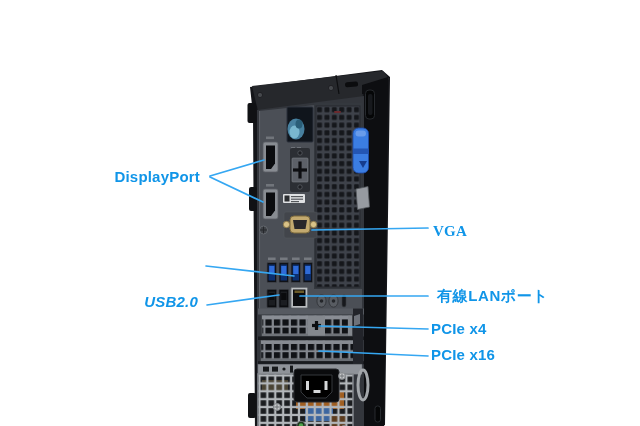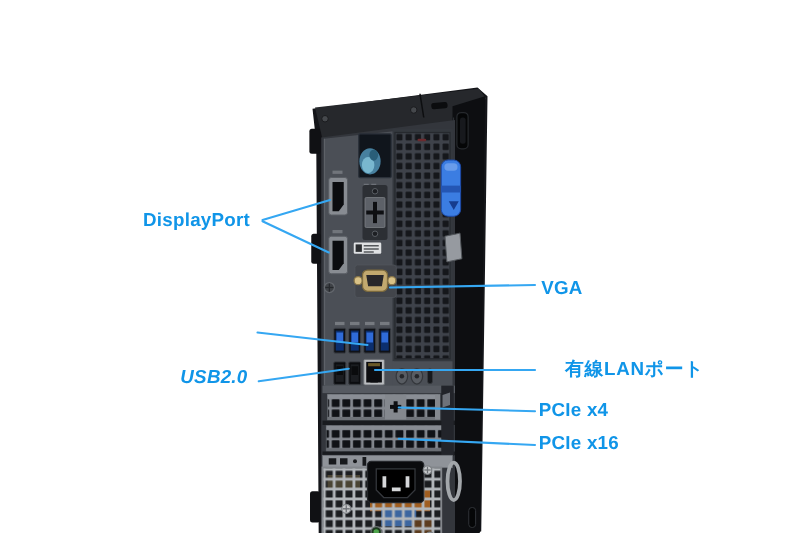--- a/index.html
+++ b/index.html
@@ -9,22 +9,22 @@
   html,body{margin:0;padding:0;background:#fff;}
   .stage{position:relative;width:640px;height:426px;background:#fff;overflow:hidden;
          font-family:"Liberation Sans",sans-serif;margin-top:44px;}
   .scene{position:absolute;left:0;top:0;}
   .lbl{position:absolute;font:700 15px "Liberation Sans",sans-serif;color:var(--label);
        white-space:nowrap;letter-spacing:.2px;line-height:16px;}
   .lbl.right-align{text-align:right;}
   #lbl-displayport{left:78px;top:125px;width:122px;}
   #lbl-usb32{left:80px;top:214px;width:118px;}
   #lbl-usb20{left:80px;top:250px;width:118px;font-style:italic;}
-  #lbl-vga{left:433px;top:179px;}
-  #lbl-lan{left:452px;top:244px;letter-spacing:.6px;}
+  #lbl-vga{left:433px;top:179px;font-family:Liberation Serif, serif;}
+  #lbl-lan{left:437px;top:244px;letter-spacing:.6px;}
   #lbl-x4{left:431px;top:277px;}
   #lbl-x16{left:431px;top:303px;text-align:right;}
   .leader{stroke:var(--leader);stroke-width:1.7;stroke-linecap:round;}
   .latch{fill:var(--latch-blue);}
   .usb-tongue{fill:var(--usb-blue);}
   .vga-shell{fill:var(--vga-gold);}
   .psu-frame{fill:var(--psu-silver);}
   .led{fill:var(--led-green);}
 </style>
 </head>

